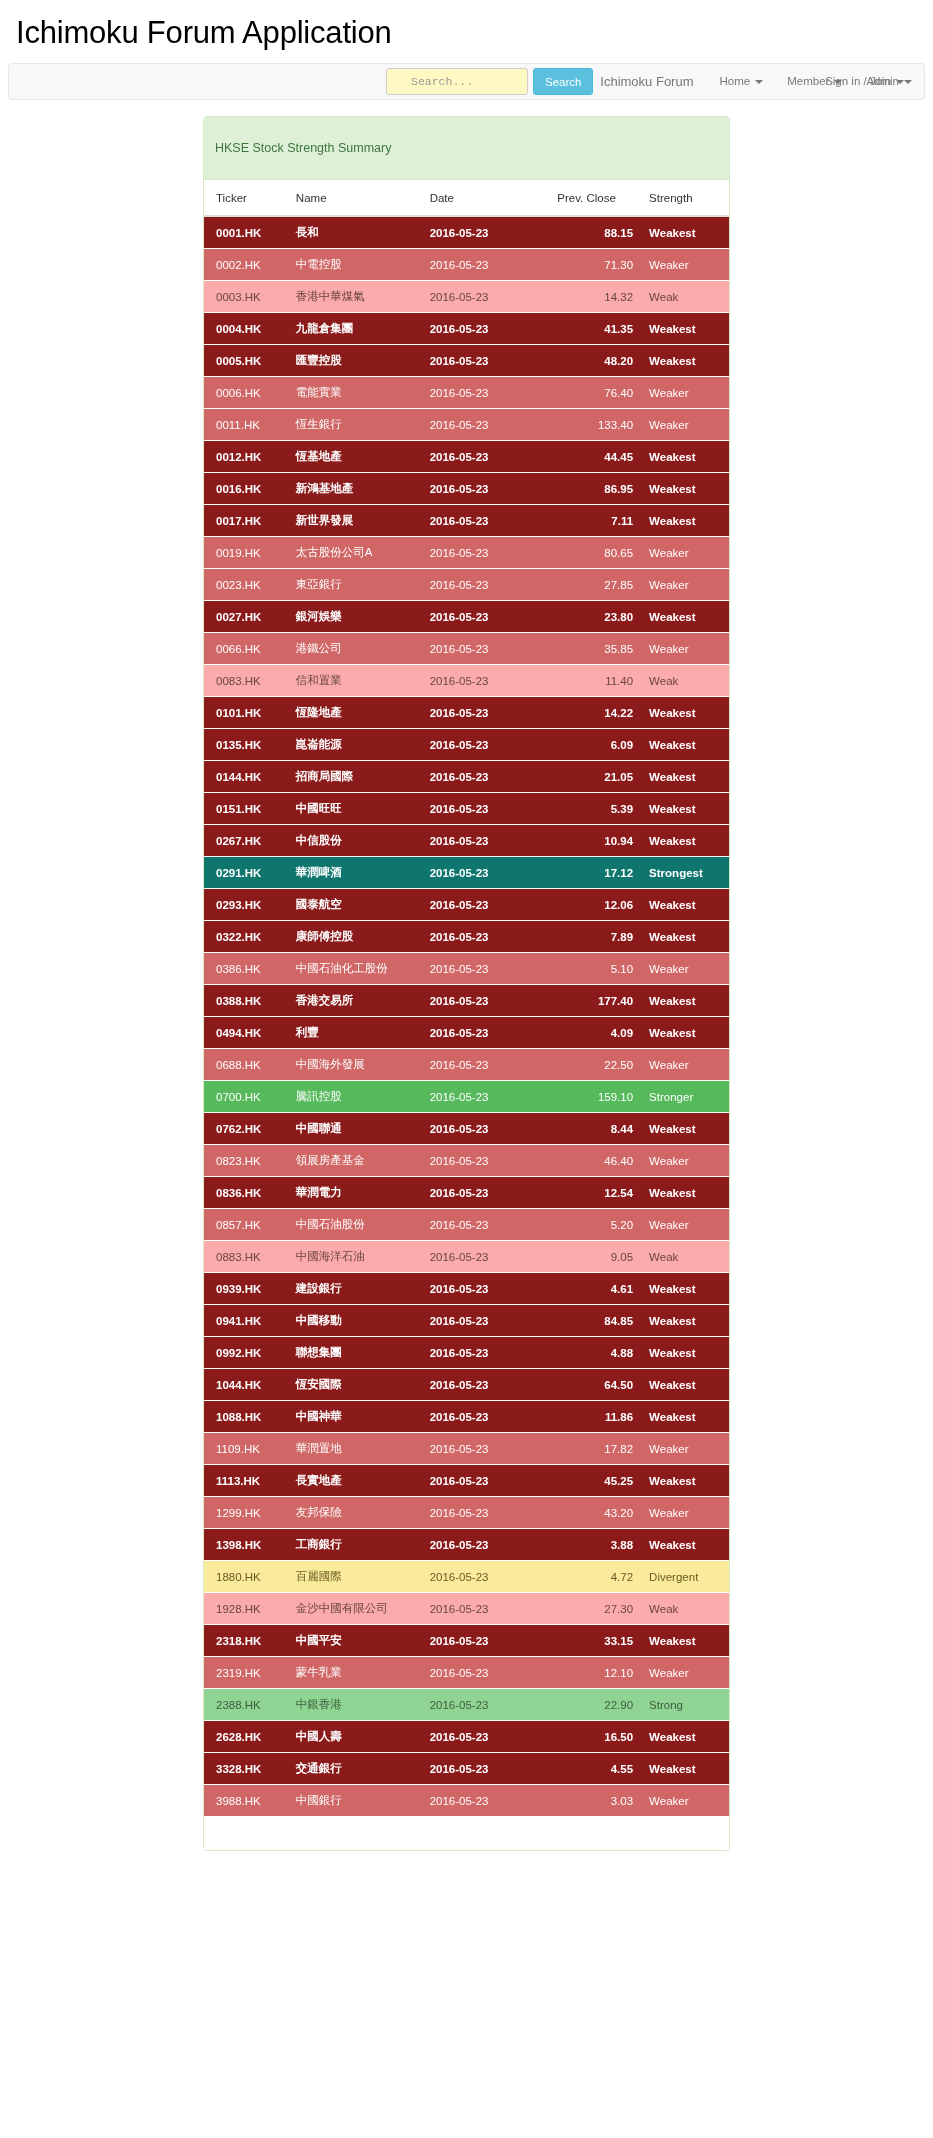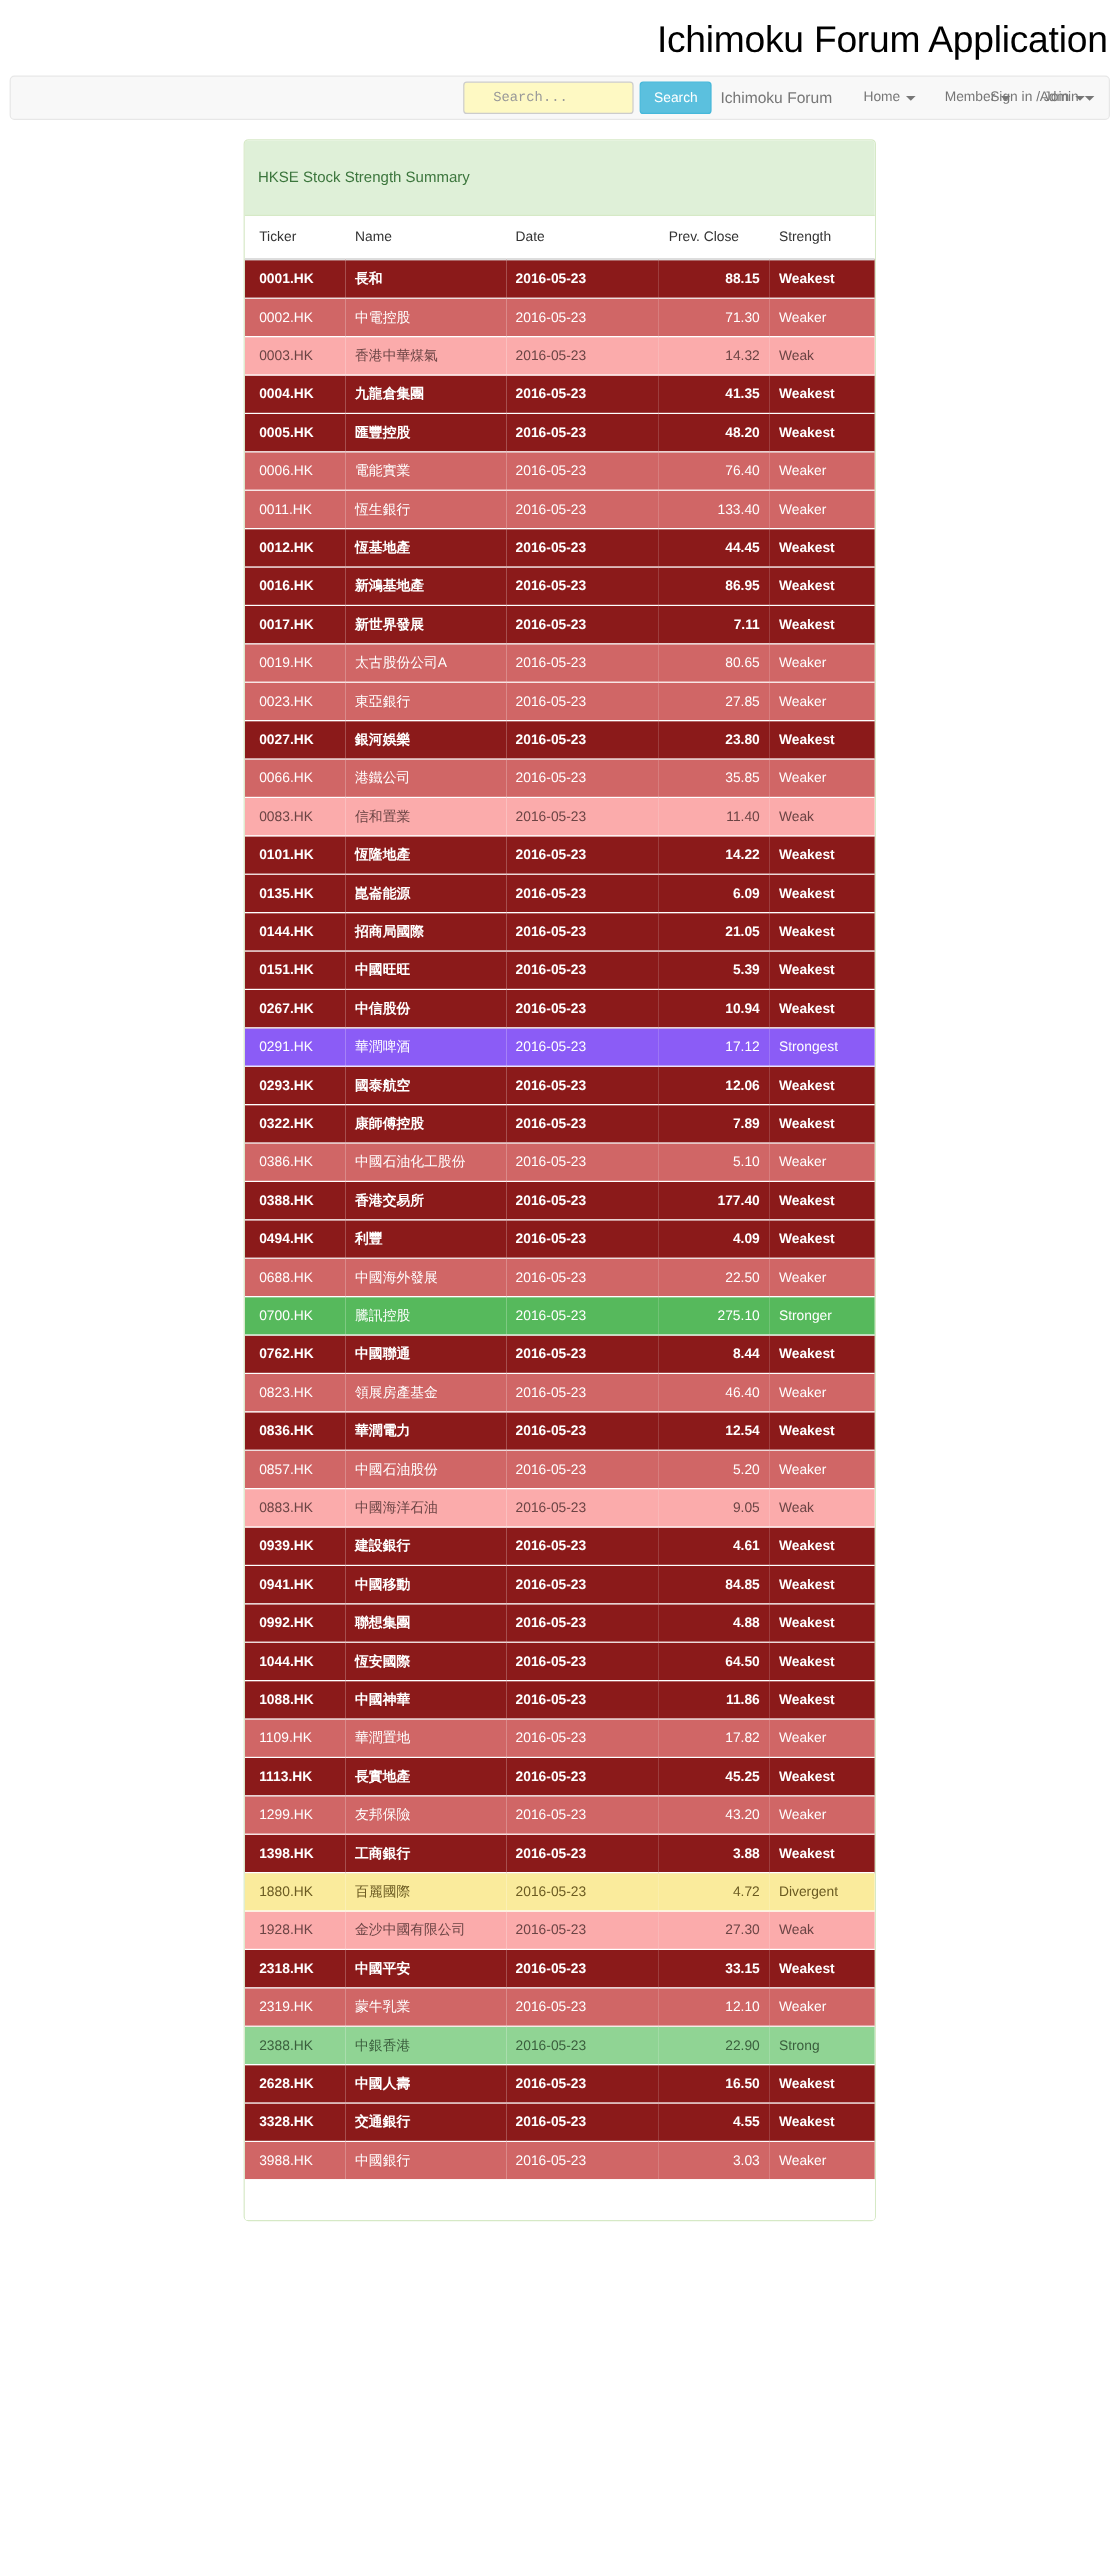--- a/index.html
+++ b/index.html
@@ -16,24 +16,23 @@
     min-height: 2138px;
     position: relative;
   }
 
   
   .page-title {
     font-size: 31px;
     font-weight: normal;
     color: #000000;
     margin: 0;
-    padding: 14px 10px 12px 0;
+    padding: 14px 10px 12px 16px;
     line-height: 1.2;
     letter-spacing: -0.2px;
-    text-align: right;
   }
 
   
   .navbar {
     background: #f8f8f8;
     border: 1px solid #e7e7e7;
     border-radius: 4px;
     margin: 0 8px;
     height: 37px;
     display: flex;
@@ -170,21 +169,21 @@
   th.col-strength { width: 88px; }
   td.col-ticker { padding-left: 12px !important; }
 
   
   tr.s-weakest  td { background: #8b1a1a; color: #ffffff; font-weight: bold; }
   tr.s-weaker   td { background: #d06666; color: #ffffff; }
   tr.s-weak     td { background: #fbabab; color: #6b4444; }
   tr.s-divergent td { background: #faeb9c; color: #6b5b22; }
   tr.s-strong   td { background: #90d494; color: #3b5e3d; }
   tr.s-stronger td { background: #56b95c; color: #ffffff; }
-  tr.s-strongest td { background: #8b5cf6; color: #ffffff; font-weight: normal; }
+  tr.s-strongest td { background: #0f766e; color: #ffffff; font-weight: bold; }
 
   .panel-footer-space { height: 34px; background: #ffffff; }
 </style>
 </head>
 <body>
 
 <h1 class="page-title">Ichimoku Forum Application</h1>
 
 <nav class="navbar">
   <a class="navbar-brand" href="#">Ichimoku Forum</a>
@@ -418,21 +417,21 @@
               <td class="col-ticker">0688.HK</td>
               <td class="col-name">中國海外發展</td>
               <td class="col-date">2016-05-23</td>
               <td class="col-close num">22.50</td>
               <td class="col-strength">Weaker</td>
             </tr>
             <tr class="s-stronger">
               <td class="col-ticker">0700.HK</td>
               <td class="col-name">騰訊控股</td>
               <td class="col-date">2016-05-23</td>
-              <td class="col-close num">275.10</td>
+              <td class="col-close num">159.10</td>
               <td class="col-strength">Stronger</td>
             </tr>
             <tr class="s-weakest">
               <td class="col-ticker">0762.HK</td>
               <td class="col-name">中國聯通</td>
               <td class="col-date">2016-05-23</td>
               <td class="col-close num">8.44</td>
               <td class="col-strength">Weakest</td>
             </tr>
             <tr class="s-weaker">

